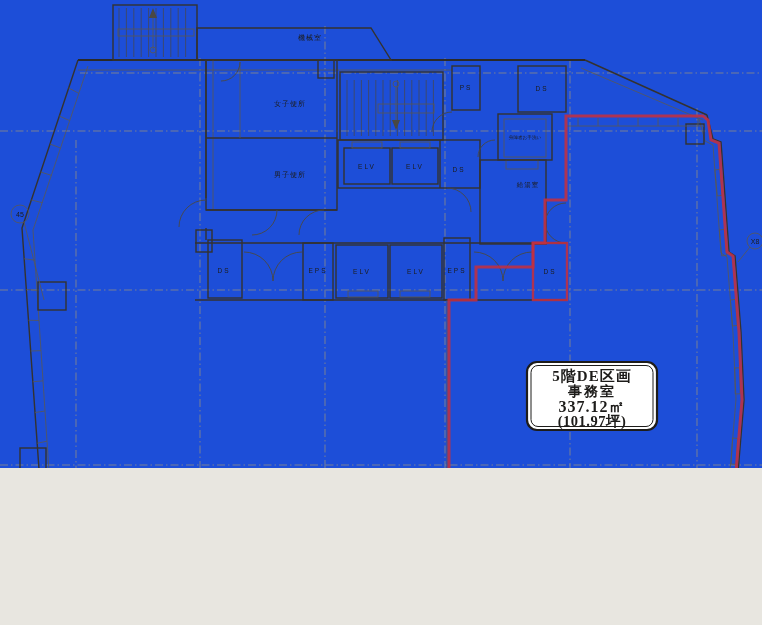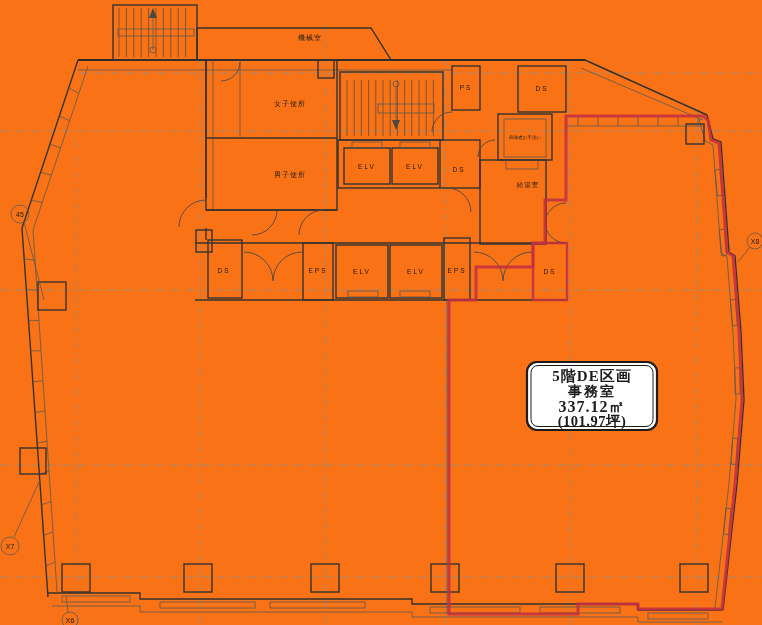--- a/index.html
+++ b/index.html
@@ -1,16 +1,16 @@
 <!DOCTYPE html>
 <html><head>
 <meta charset="utf-8">
 <style>
   html,body{margin:0;padding:0;background:#e8e6e0;}
-  #stage{position:relative;width:762px;height:625px;background:#f97316;overflow:hidden;
+  #stage{position:relative;width:762px;height:468px;background:#1d4ed8;overflow:hidden;
          font-family:"Liberation Sans","DejaVu Sans",sans-serif;}
   svg{position:absolute;left:0;top:0;}
   text{fill:#1d1c1a;}
   .room-label{font-size:7px;letter-spacing:1px;font-family:"Liberation Sans","DejaVu Sans",sans-serif;}
   .shaft-label{font-size:6.5px;letter-spacing:2px;}
   .tiny-label{font-size:4.6px;letter-spacing:0px;}
   .kyuto-label{font-size:6.5px;letter-spacing:1px;}
   .bubble-label{font-size:7px;}
   .title-jp{font-family:"Liberation Serif","DejaVu Serif",serif;font-weight:bold;}
   .t1{font-size:15px;letter-spacing:1px;}

